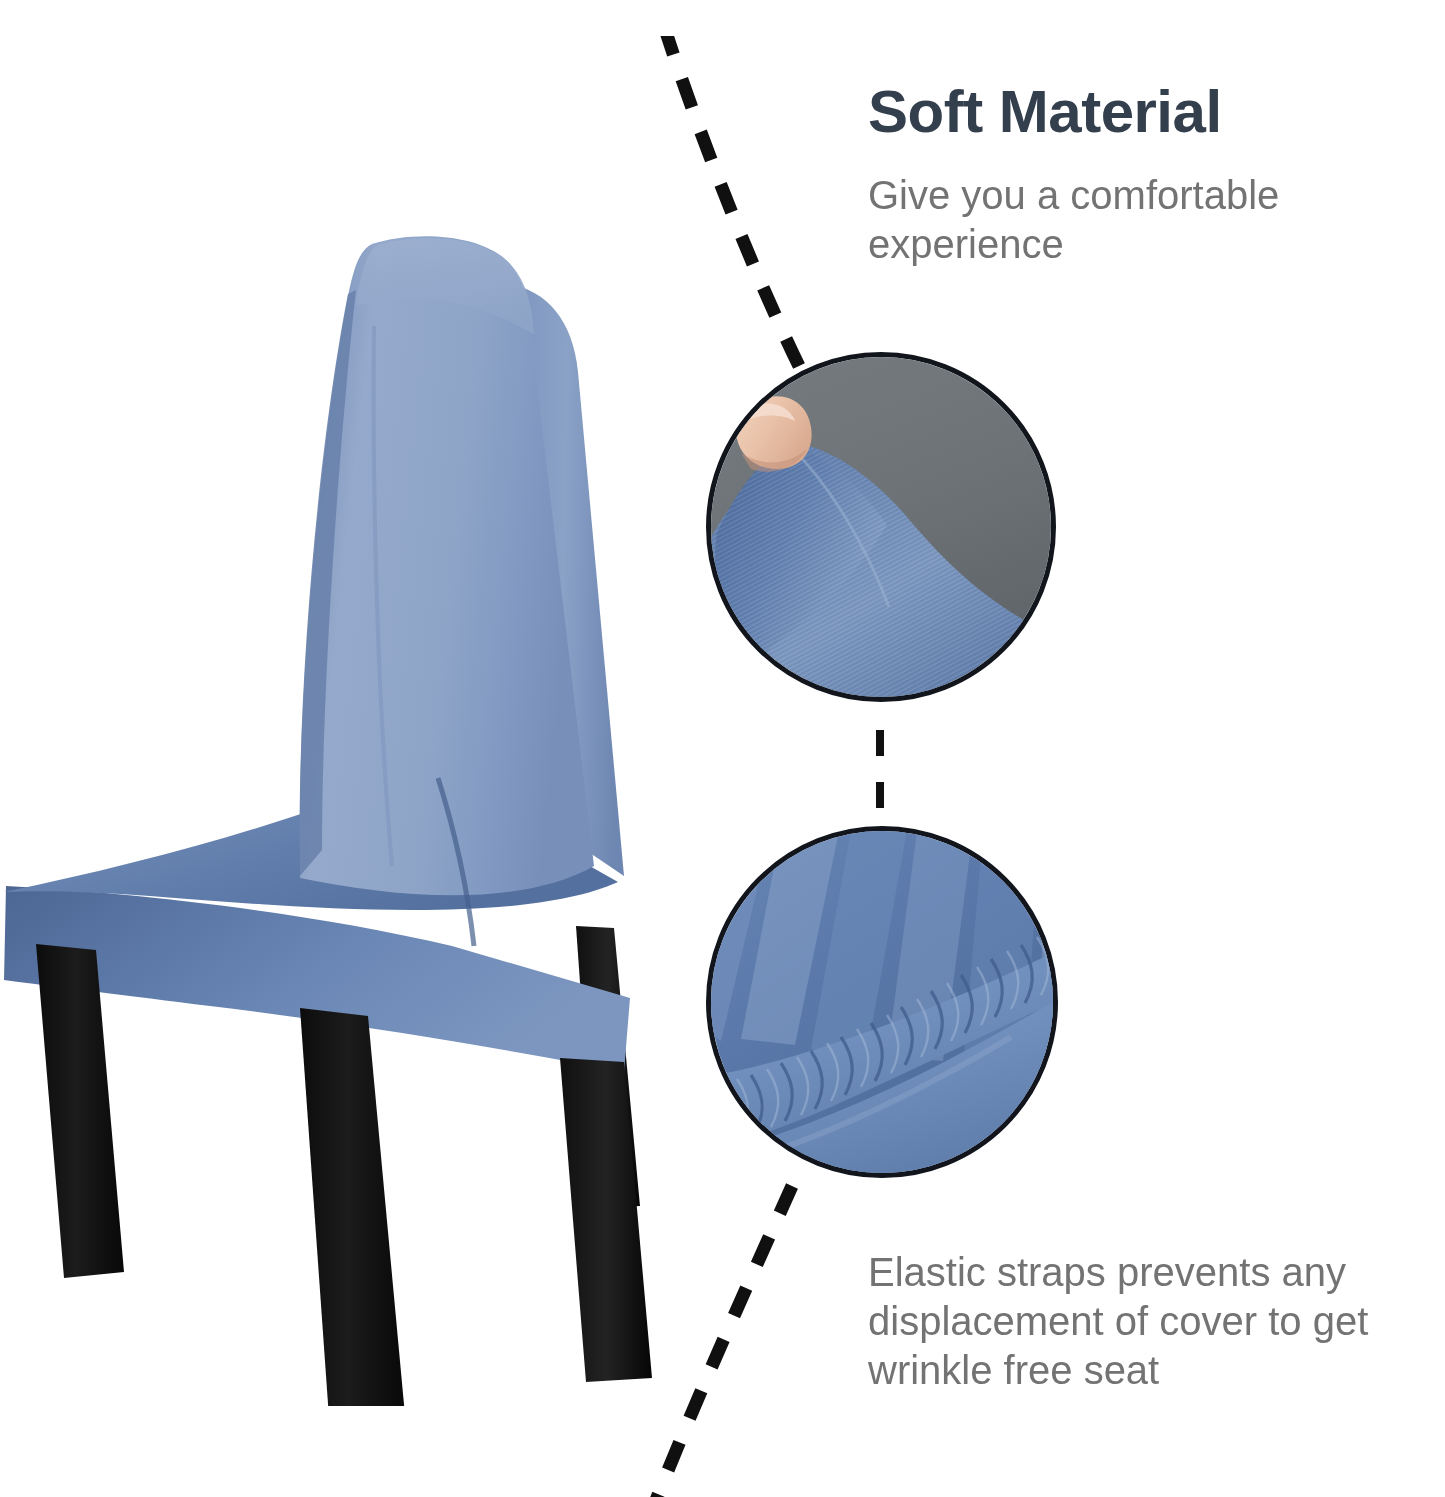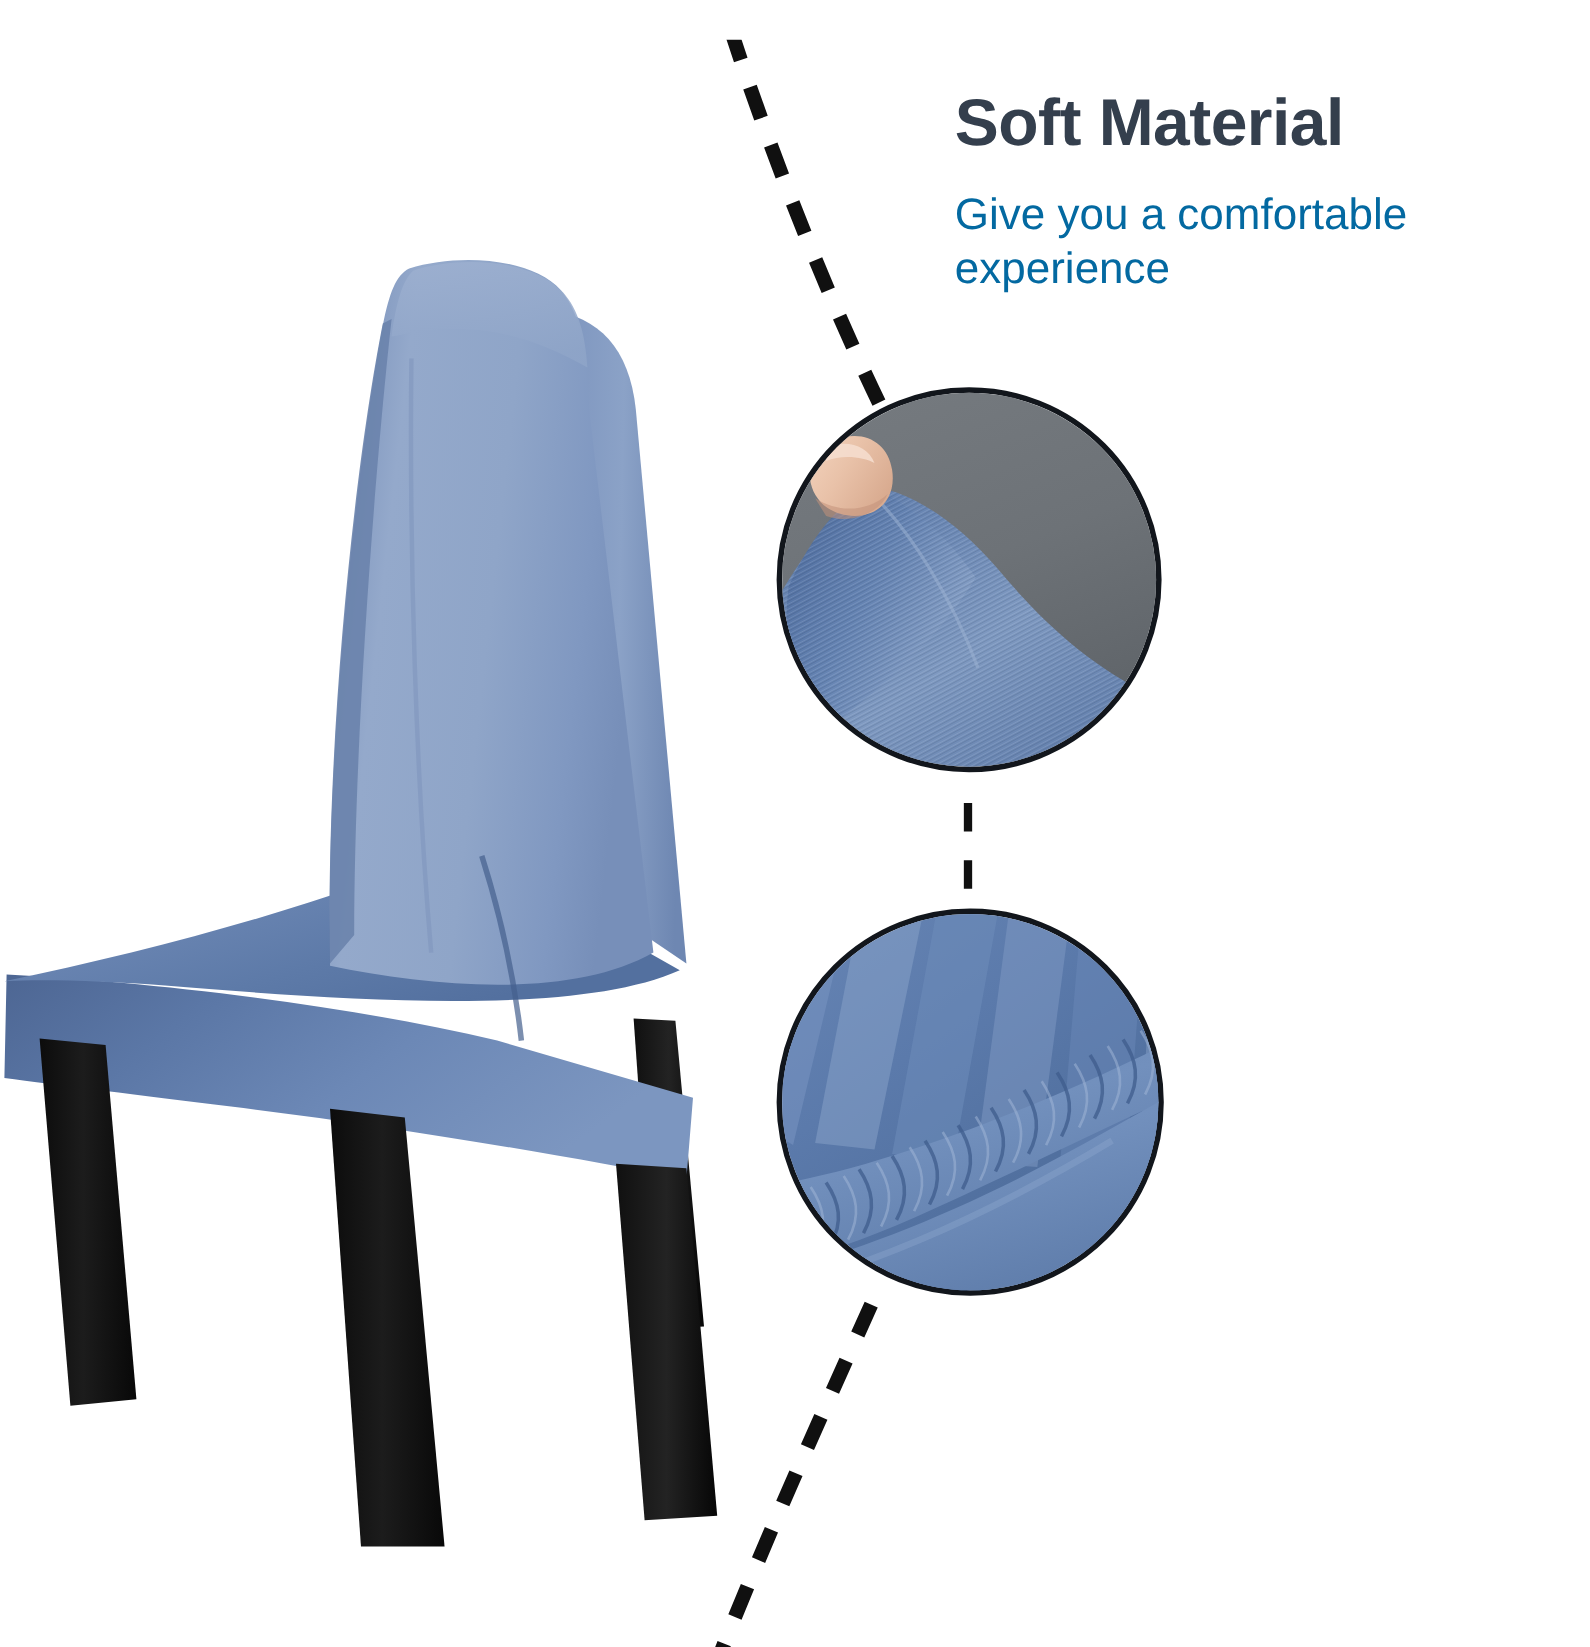--- a/index.html
+++ b/index.html
@@ -78,21 +78,21 @@
     line-height: 1.12;
     color: #343f4d;
     white-space: nowrap;
   }
   .feature-body {
     margin: 26px 0 0 0;
     font-family: "Liberation Sans", sans-serif;
     font-size: 40px;
     font-weight: normal;
     line-height: 1.22;
-    color: #0369a1;
+    color: #737373;
   }
   #block-elastic-bottom .feature-body { margin-top: 34px; }
 
   
   .connector {
     position: absolute;
     left: 876px;
     top: 690px;
     width: 8px;
     height: 94px;
@@ -357,15 +357,16 @@
       <path d="M -30 344 C 60 330, 180 278, 300 206" fill="none" stroke="#93abd0" stroke-width="6" opacity="0.35"></path>
     </svg>
   </div>
 
   <div class="text-block" id="block-soft-material">
     <h2 class="feature-heading">Soft Material</h2>
     <p class="feature-body">Give you a comfortable experience</p>
   </div>
 
   <div class="text-block" id="block-elastic-bottom">
+    <p class="feature-body">Elastic straps prevents any displacement of cover to get wrinkle free seat</p>
   </div>
 
 </div>
 
 </body></html>

